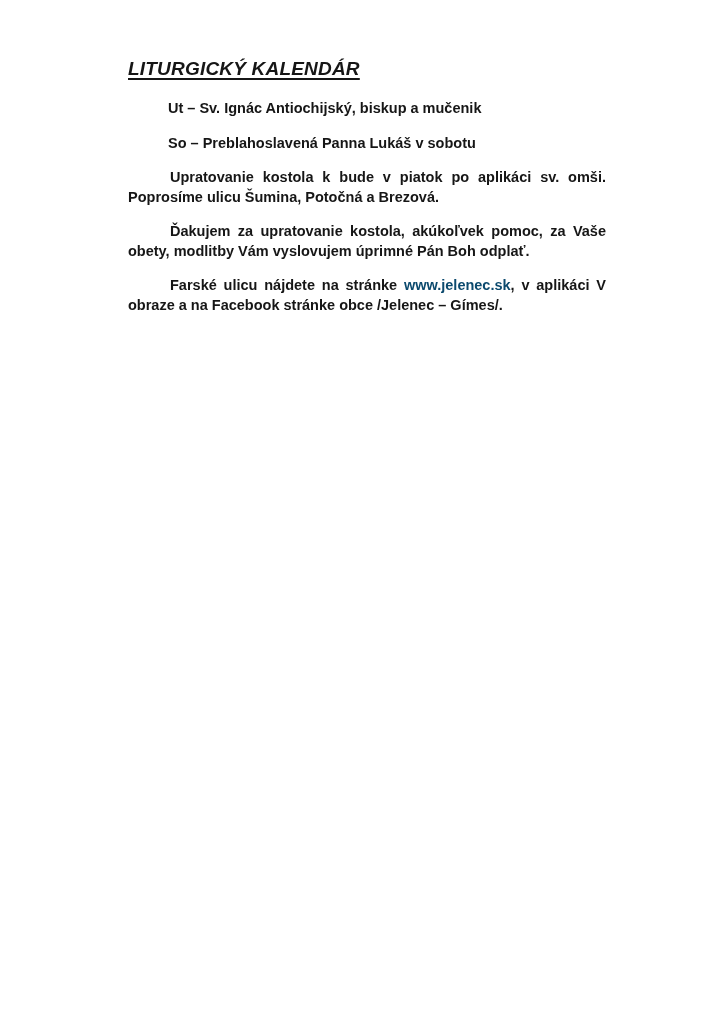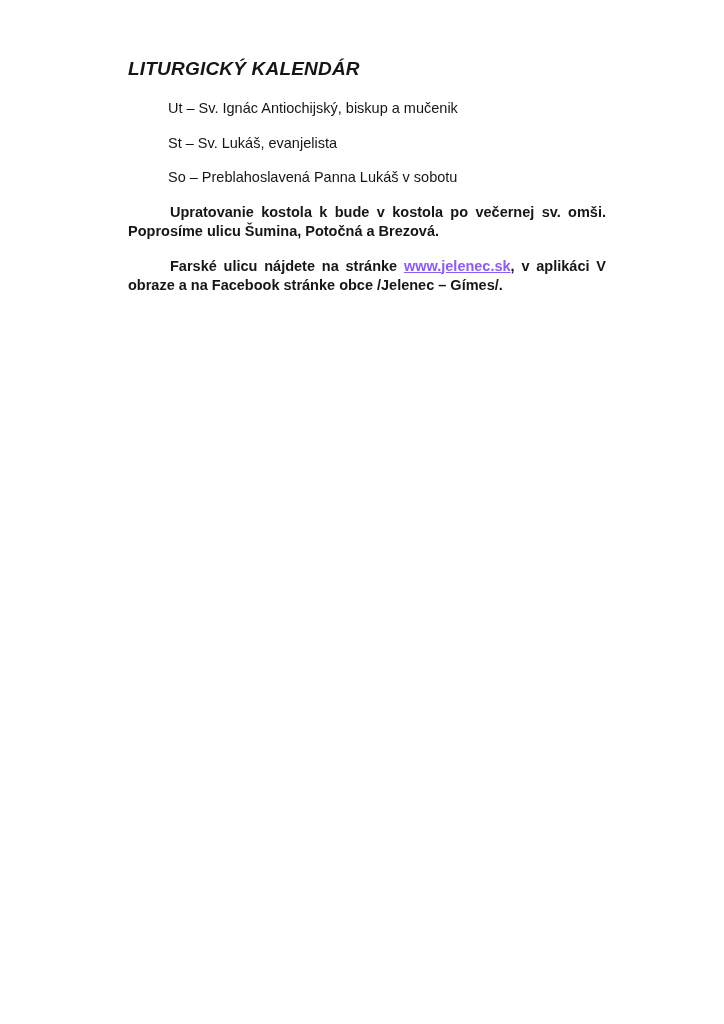--- a/index.html
+++ b/index.html
@@ -19,63 +19,63 @@
     padding: 57px 118px 0 128px;
   }
   .content {
     width: 478px;
   }
   .doc-title {
     font-size: 19px;
     line-height: 24px;
     font-weight: bold;
     font-style: italic;
+    text-decoration: underline;
     text-decoration-thickness: 2px;
     text-underline-offset: 3px;
     margin: 0 0 18px 0;
     letter-spacing: 0.2px;
   }
   .cal-entry {
     font-size: 14.5px;
     line-height: 19.5px;
-    font-weight: normal;
+    font-weight: bold;
     margin: 0 0 15px 0;
     text-indent: 40px;
     white-space: nowrap;
   }
   .para {
     font-size: 14.5px;
     line-height: 19.5px;
     font-weight: bold;
     text-align: justify;
     text-indent: 42px;
     margin: 0 0 15px 0;
   }
   .weblink {
-    color: #8b5cf6;
-    text-decoration: underline;
+    color: #0c4a6e;
     cursor: pointer;
   }
 </style>
 </head>
 <body>
 
 <div class="page">
   <div class="content">
 
     <h1 class="doc-title">LITURGICKÝ KALENDÁR</h1>
 
     <p class="cal-entry">Ut – Sv. Ignác Antiochijský, biskup a mučenik</p>
 
-    <p class="cal-entry">St – Sv. Lukáš, evanjelista</p>
 
     <p class="cal-entry">So – Preblahoslavená Panna Lukáš v sobotu</p>
 
-    <p class="para">Upratovanie kostola k bude v kostola po večernej  sv. omši. Poprosíme ulicu Šumina, Potočná a Brezová.</p>
+    <p class="para">Upratovanie kostola k bude v piatok po aplikáci  sv. omši. Poprosíme ulicu Šumina, Potočná a Brezová.</p>
 
 
 
+    <p class="para">Ďakujem za upratovanie kostola, akúkoľvek pomoc, za Vaše obety, modlitby Vám vyslovujem úprimné Pán Boh odplať.</p>
 
 
     <p class="para"><span>Farské ulicu nájdete na stránke</span> <a class="weblink">www.jelenec.sk</a><span>, v aplikáci V obraze a na Facebook stránke obce /Jelenec – Gímes/.</span></p>
 
   </div>
 </div>
 
 </body></html>

